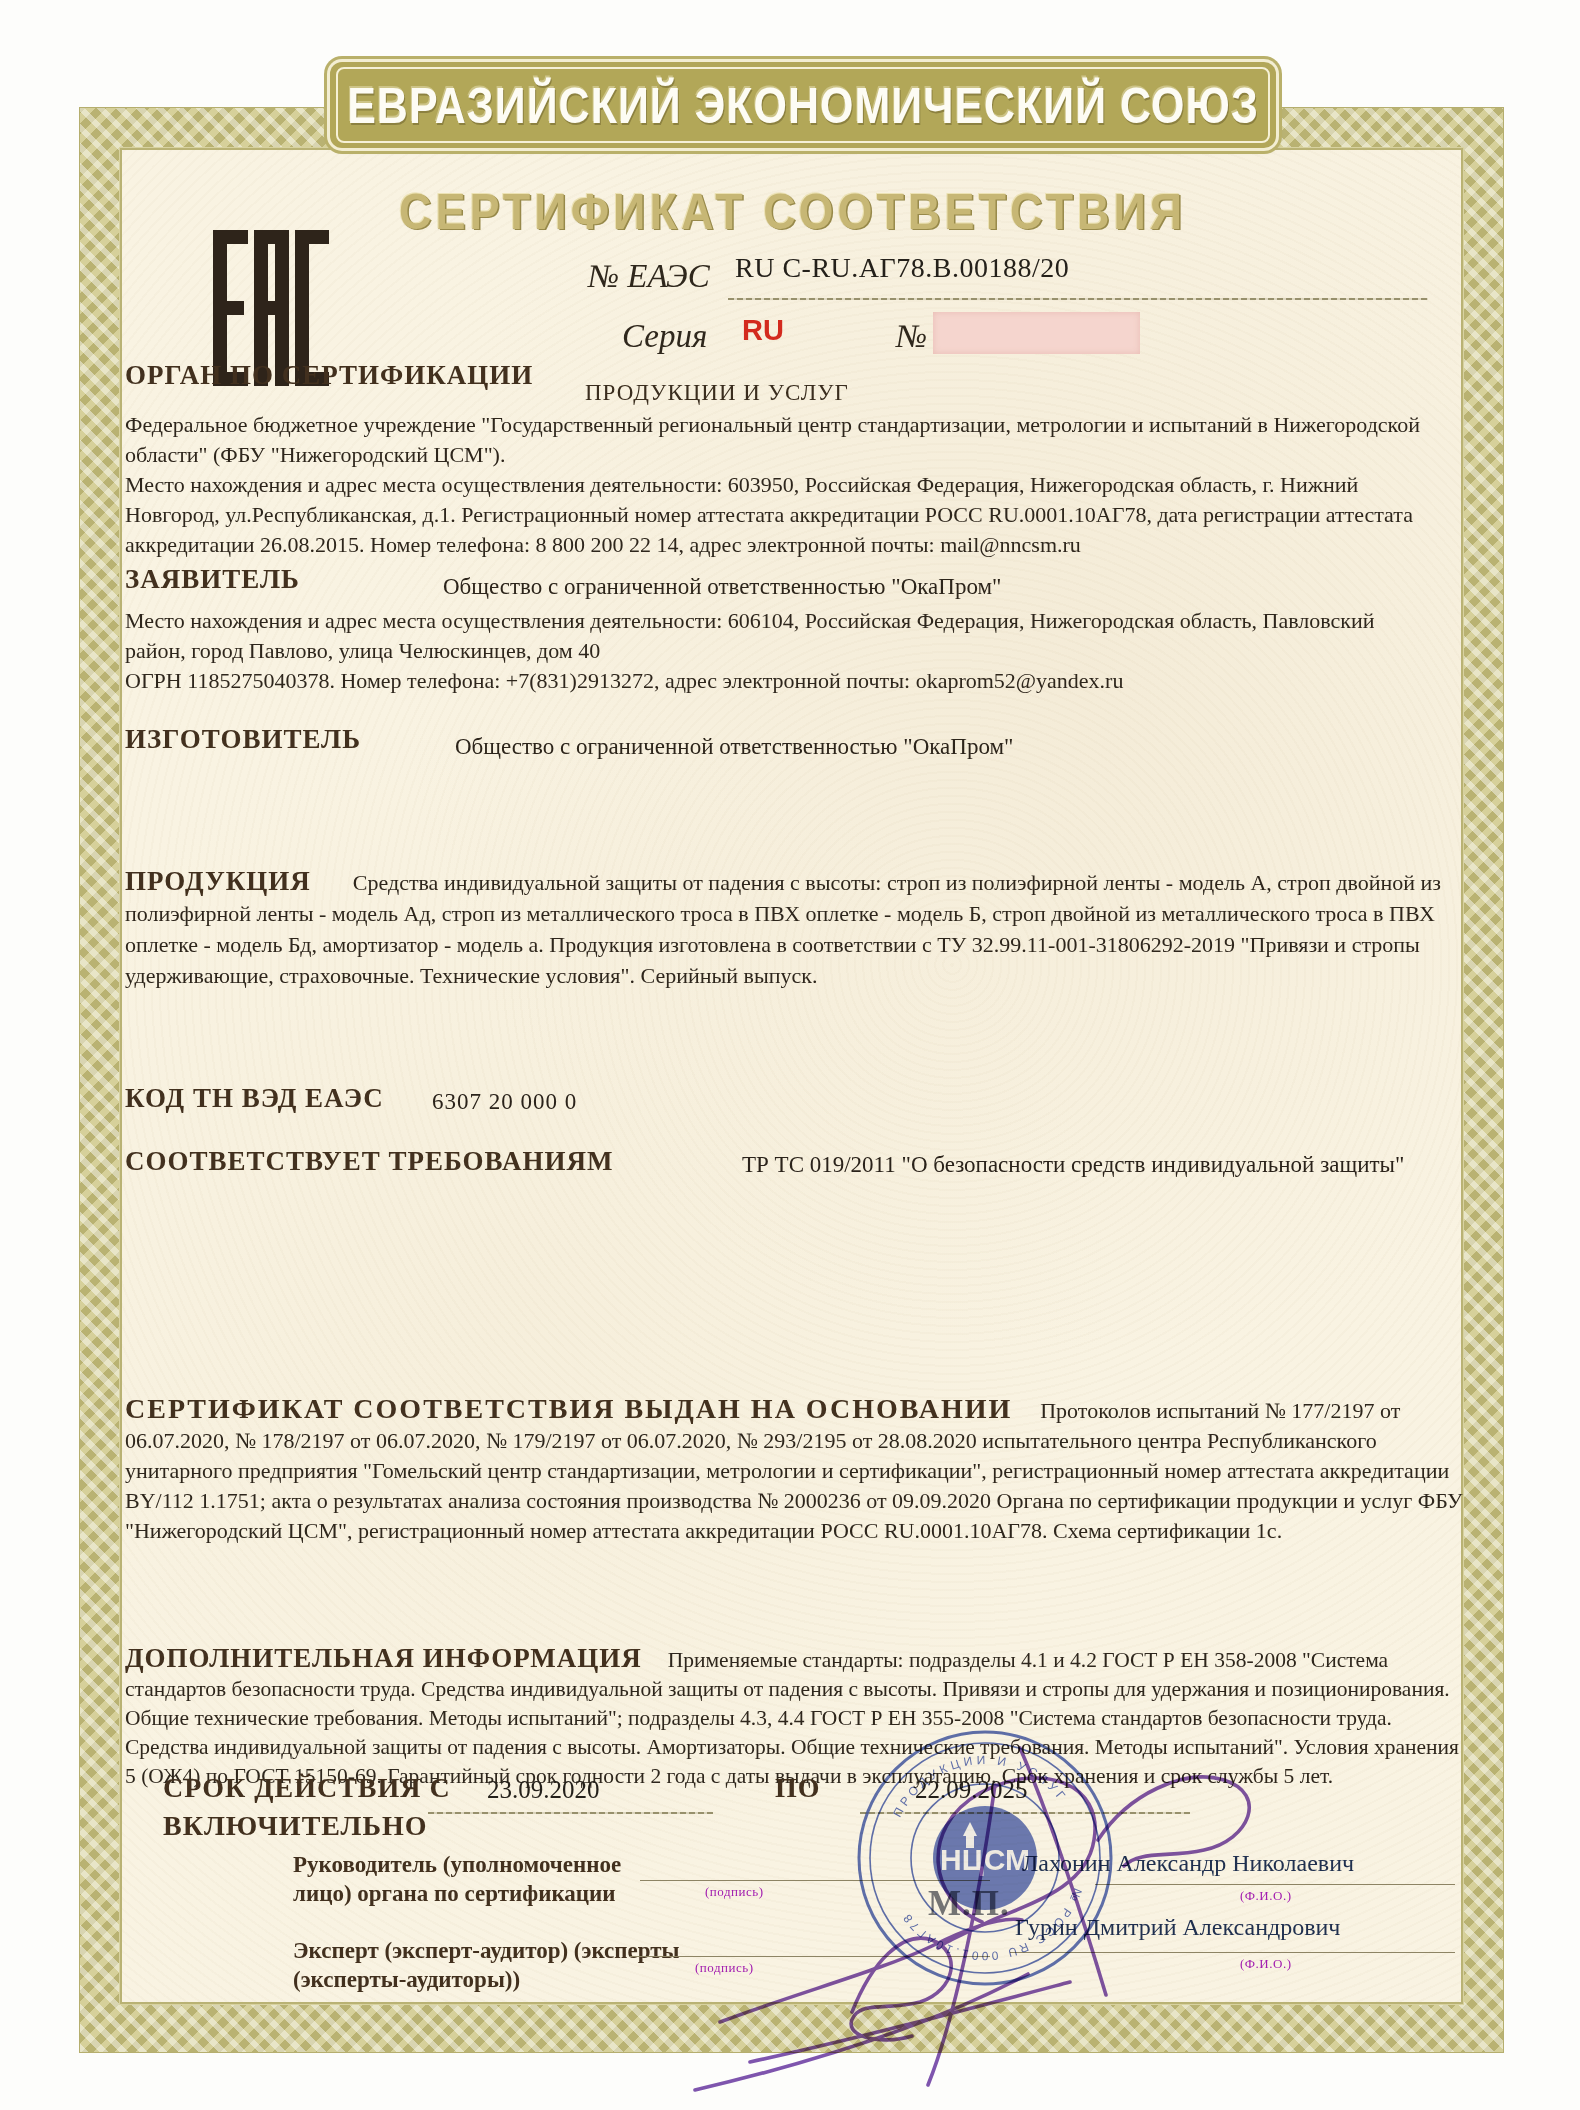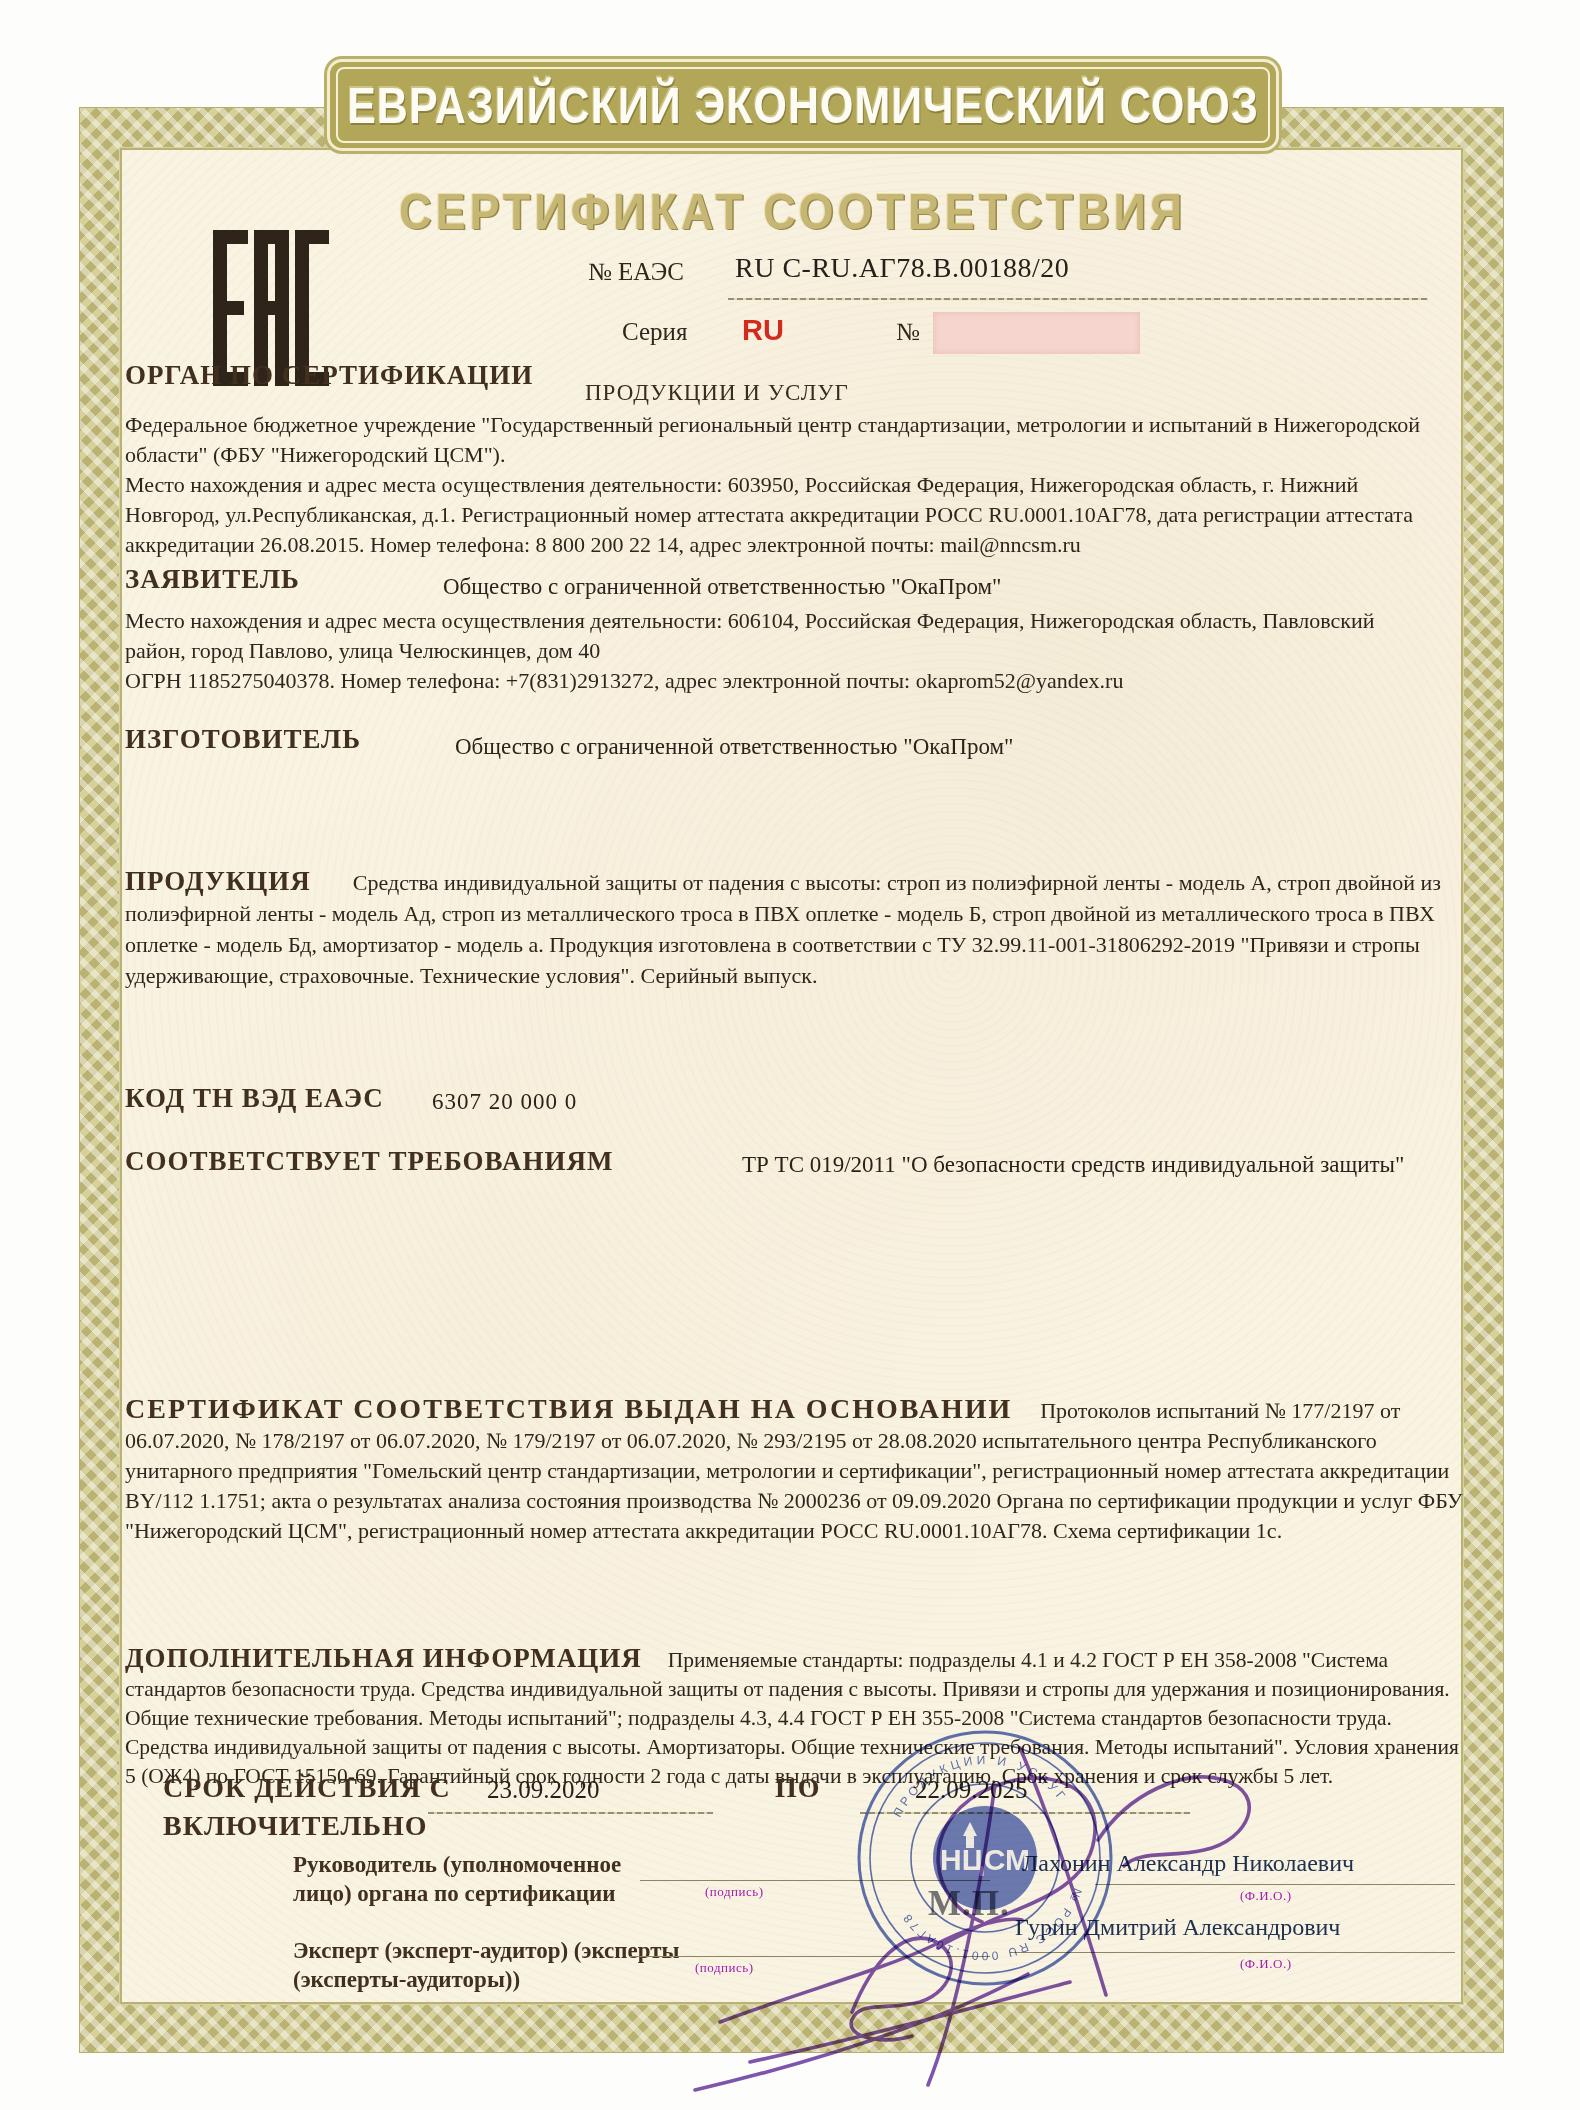--- a/index.html
+++ b/index.html
@@ -30,21 +30,21 @@
     color:#fdfcf4;letter-spacing:1px;white-space:nowrap;transform:scaleY(1.18);
     text-shadow:1px 2px 0 #8c8140, -1px -1px 0 #cdc488;}
   
   .cert-title{position:absolute;left:125px;top:186px;width:1335px;text-align:center;z-index:4;
     font-family:"Liberation Sans", sans-serif;font-weight:bold;font-size:45px;letter-spacing:4px;
     color:#c7b775;white-space:nowrap;transform:scaleY(1.12);
     text-shadow:1.5px 1.5px 0 #97894a, -1px -1px 0 #ece2b4, 0 0 1px #8f8144;}
   
   .eac{position:absolute;left:213px;top:230px;}
   
-  .lbl{position:absolute;font-size:25px;color:#2f271c;}
+  .lbl{position:absolute;font-size:33px;color:#2f271c;font-style:italic;}
   .num-value{position:absolute;left:735px;top:252px;font-size:28px;letter-spacing:.5px;color:#24201a;}
   .num-line{position:absolute;left:728px;top:298px;width:700px;height:2px;
     background:repeating-linear-gradient(90deg,#97906c 0 6px, rgba(151,144,108,.25) 6px 9px);}
   .series-value{position:absolute;left:742px;top:314px;font-size:29px;font-weight:bold;
     font-family:"Liberation Sans", sans-serif;color:#d32a1e;}
   .redact{position:absolute;left:933px;top:312px;width:207px;height:42px;background:#f5d5ce;
     box-shadow:inset 0 0 6px rgba(210,140,130,.35);}
   
   .sec-head{position:absolute;font-weight:bold;font-size:27px;letter-spacing:1px;color:#42301e;white-space:nowrap;}
   .sec-sub{position:absolute;font-size:23px;letter-spacing:1px;color:#3a2d1e;white-space:nowrap;}

